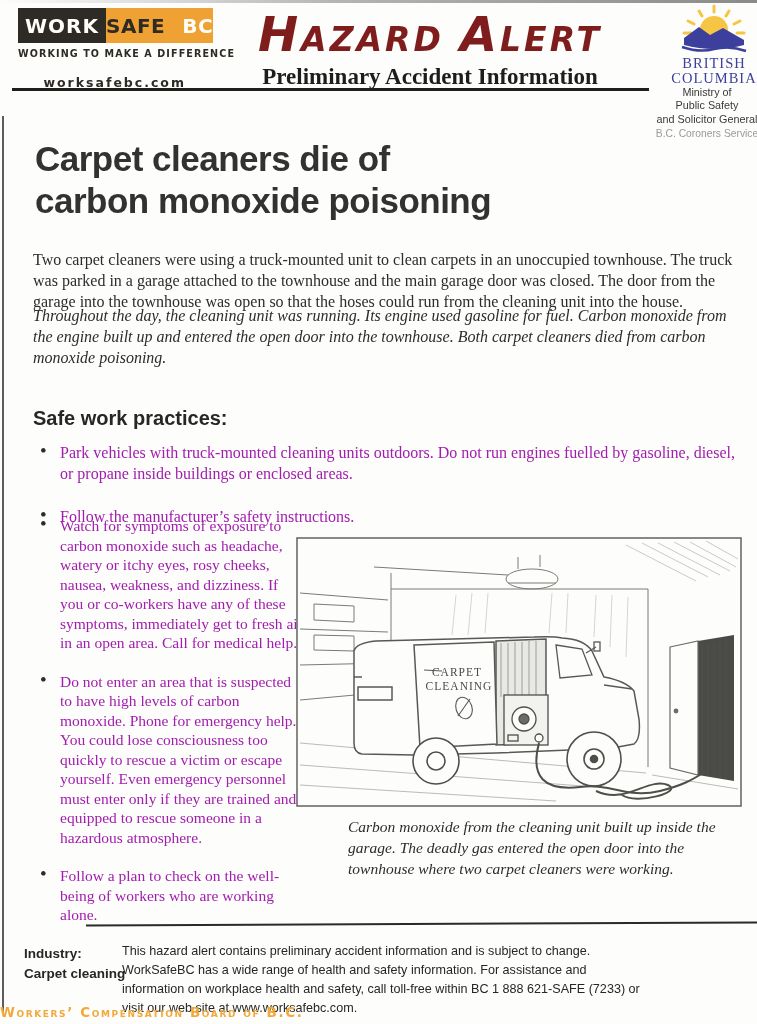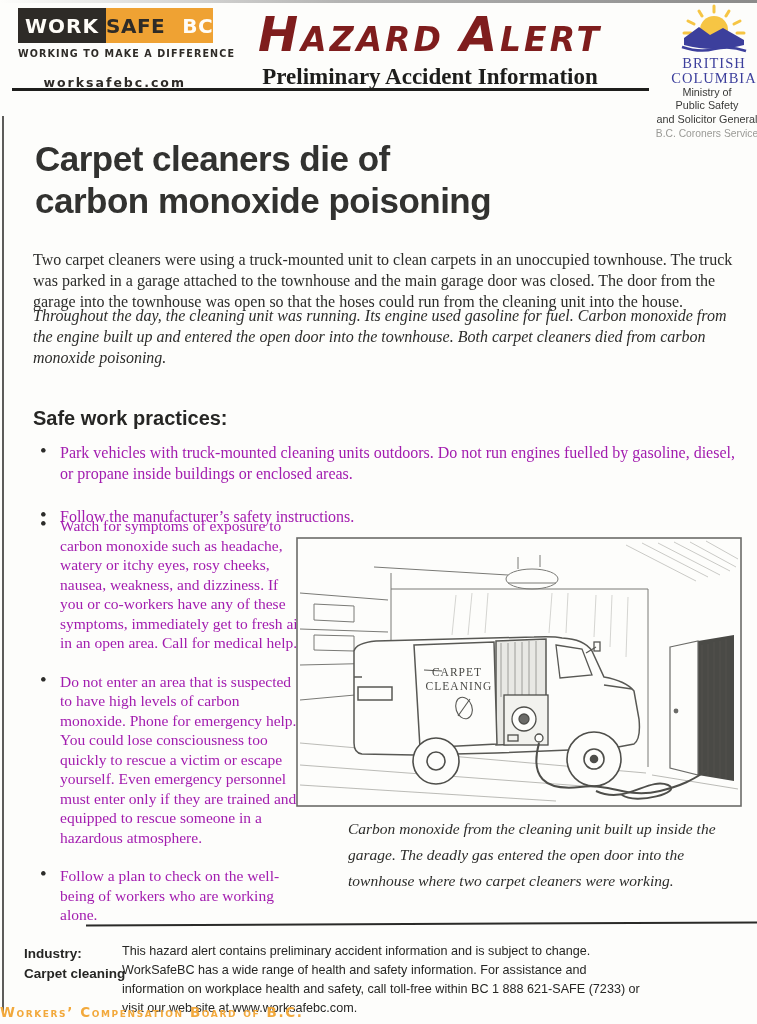--- a/index.html
+++ b/index.html
@@ -56,21 +56,21 @@
   .bullet { position:relative; padding-left:22px; font-size:15.5px; line-height:19.5px; color:#a21caf; }
   .bullet::before { content:"\2022"; position:absolute; left:2px; top:-2px; font-size:19px; color:#2c2c2a; }
   .bullets-full { position:absolute; left:38px; top:443px; width:700px; }
   .bullets-full .bullet { margin-bottom:23px; line-height:20.5px; font-size:16px; }
   .bullets-col { position:absolute; left:38px; top:516px; width:265px; }
   .bullets-col .bullet { margin-bottom:19px; }
 
   
   .illus { position:absolute; left:296px; top:537px; width:446px; height:330px; }
   .caption { position:absolute; left:348px; top:816px; width:396px; font-style:italic;
-    font-size:15.5px; line-height:26px; color:#2c2c2a; }
+    font-size:15.5px; line-height:21px; color:#2c2c2a; }
 
   
   .footer-rule { position:absolute; left:86px; top:923px; width:671px; height:2px; background:#2a2a28; transform:rotate(-.25deg); }
   .industry { position:absolute; left:24px; top:944px; width:110px; font-family:"Liberation Sans", sans-serif;
     font-weight:bold; font-size:13.5px; line-height:1.5; color:#262624; }
   .disclaimer { position:absolute; left:122px; top:942px; width:522px; font-family:"Liberation Sans", sans-serif;
     font-size:12.6px; line-height:19px; color:#262624; }
   .fatality { position:absolute; left:660px; top:946px; width:96px; font-family:"Liberation Sans", sans-serif;
     font-weight:bold; font-size:21px; line-height:1.35; color:#1d1d1b; }
   .board { position:absolute; left:0; top:1004px; width:717px; 

